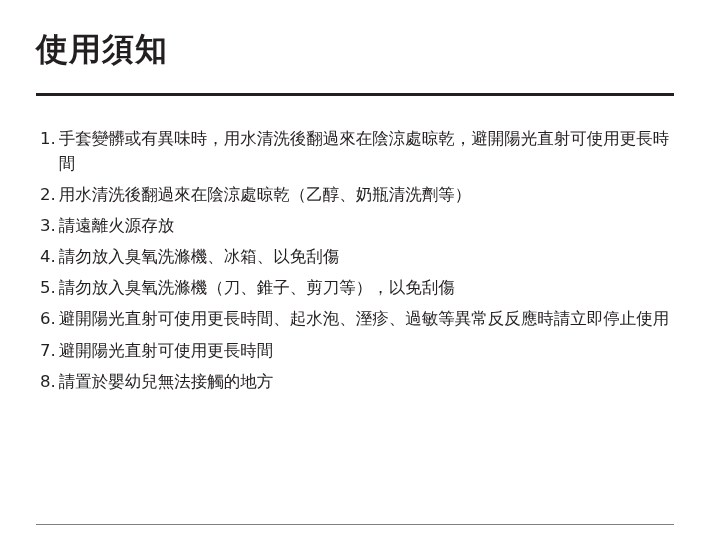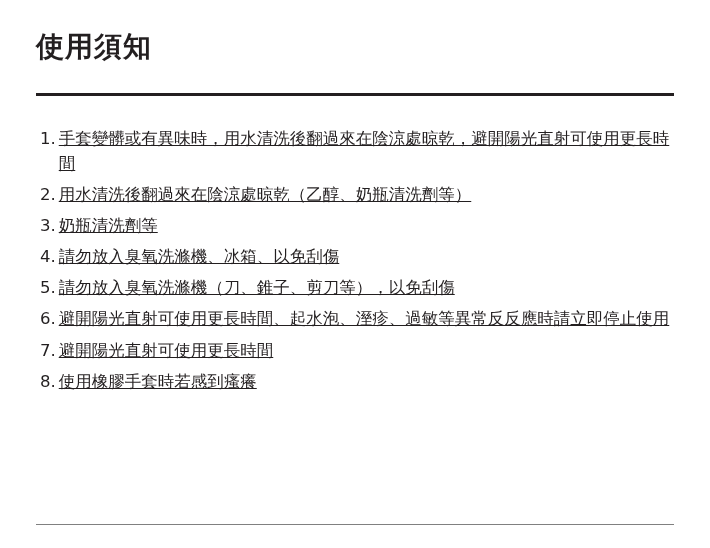--- a/index.html
+++ b/index.html
@@ -17,21 +17,21 @@
   .slide {
     position: relative;
     width: 710px;
     height: 548px;
     box-sizing: border-box;
   }
   .title {
     position: absolute;
     left: 36px;
     top: 30px;
-    font-size: 28px;
+    font-size: 32px;
     font-weight: bold;
     letter-spacing: 1px;
     color: #231f20;
     line-height: 1.2;
   }
   .title-rule {
     position: absolute;
     left: 36px;
     top: 93px;
     width: 638px;
@@ -55,21 +55,20 @@
     color: #231f20;
     margin-bottom: 6px;
   }
   .body-list li .num {
     flex: 0 0 auto;
     padding-right: 3px;
     white-space: nowrap;
   }
   .body-list li .txt {
     flex: 1 1 auto;
-    text-decoration: underline;
   }
   .bottom-rule {
     position: absolute;
     left: 36px;
     top: 524px;
     width: 638px;
     height: 1px;
     background: #808080;
   }
 </style>
@@ -86,39 +85,39 @@
     <li>
       <span class="num">1.</span>
       <span class="txt">手套變髒或有異味時，用水清洗後翻過來在陰涼處晾乾，避開陽光直射可使用更長時間</span>
     </li>
     <li>
       <span class="num">2.</span>
       <span class="txt">用水清洗後翻過來在陰涼處晾乾（乙醇、奶瓶清洗劑等）</span>
     </li>
     <li>
       <span class="num">3.</span>
-      <span class="txt">奶瓶清洗劑等</span>
+      <span class="txt">請遠離火源存放</span>
     </li>
     <li>
       <span class="num">4.</span>
       <span class="txt">請勿放入臭氧洗滌機、冰箱、以免刮傷</span>
     </li>
     <li>
       <span class="num">5.</span>
       <span class="txt">請勿放入臭氧洗滌機（刀、錐子、剪刀等），以免刮傷</span>
     </li>
     <li>
       <span class="num">6.</span>
       <span class="txt">避開陽光直射可使用更長時間、起水泡、溼疹、過敏等異常反反應時請立即停止使用</span>
     </li>
     <li>
       <span class="num">7.</span>
       <span class="txt">避開陽光直射可使用更長時間</span>
     </li>
     <li>
       <span class="num">8.</span>
-      <span class="txt">使用橡膠手套時若感到瘙癢</span>
+      <span class="txt">請置於嬰幼兒無法接觸的地方</span>
     </li>
   </ul>
 
   <div class="bottom-rule"></div>
 
 </div>
 
 </body></html>

